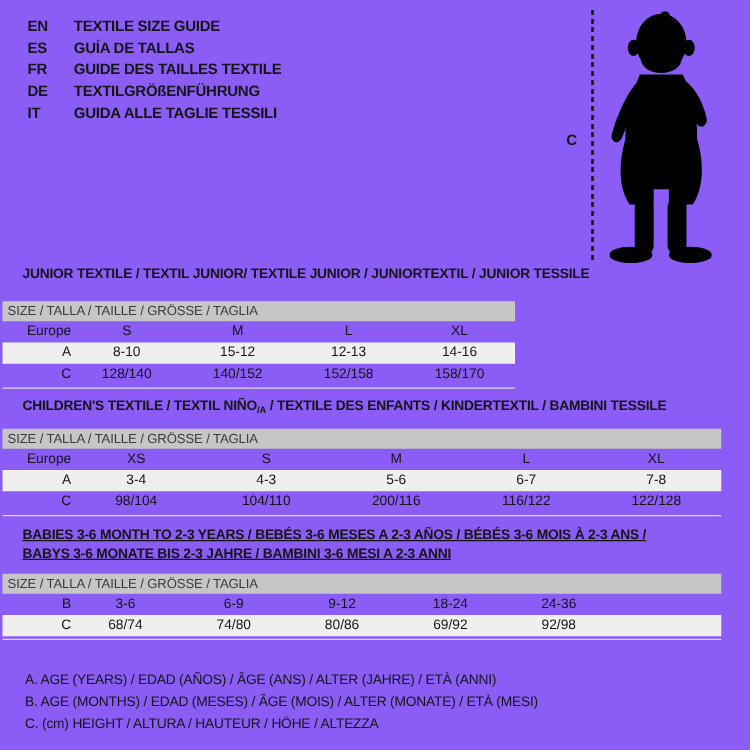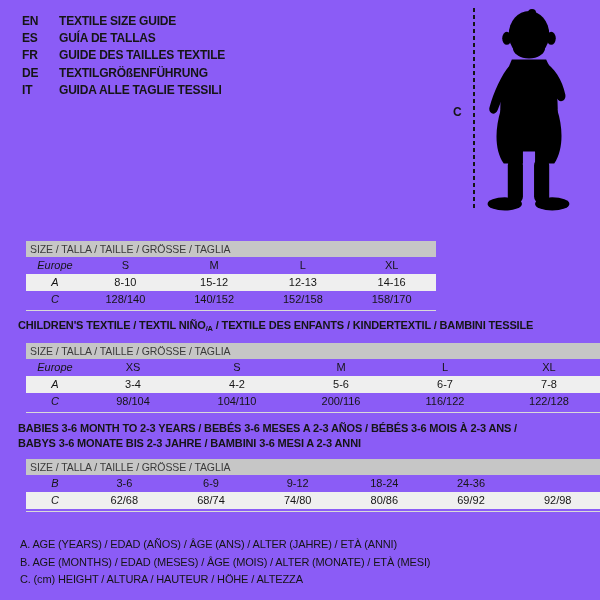--- a/index.html
+++ b/index.html
@@ -19,29 +19,29 @@
     background-image:repeating-linear-gradient(to bottom,#141414 0 4px, transparent 4px 7px); }
   .measure-label { position:absolute; left:453px; top:105px; font-weight:bold; font-size:12px; }
   .baby { position:absolute; left:485px; top:9px; }
 
   
   .sec-title { position:absolute; left:18px; font-weight:bold; font-size:11px;
     letter-spacing:-0.15px; white-space:nowrap; }
   .sec-title .sub { font-size:7.5px; vertical-align:-2px; }
   .title1 { top:213px; }
   .title2 { top:319px; }
-  .title3 { top:421px; line-height:14.5px; white-space:normal; width:560px; }
+  .title3 { top:421px; line-height:14.5px; white-space:normal; width:560px;text-decoration:underline; }
 
   
-  .table { position:absolute; left:26px; border-bottom:1px solid #d9d9d9; padding-bottom:2px; }
+  .table { position:absolute; left:2px; border-bottom:1px solid #d9d9d9; padding-bottom:2px; }
   .size-bar { height:16px; line-height:16px; background:var(--header-bar-bg,#c6c6c6);
     color:#3a3a3a; font-size:10.5px; padding-left:4px; letter-spacing:-0.1px; }
   .trow { display:grid; height:17px; line-height:17px; font-size:11px; }
   .trow.alt { background:var(--alt-row-bg,#efefef); }
-  .trow .tl { text-align:center; padding-left:3px;font-style:italic; }
+  .trow .tl { text-align:right; padding-left:3px; }
   .trow .td { text-align:center; }
   .t1 { top:241px; width:410px; } .t1 .trow { grid-template-columns:55px repeat(4,1fr); }
   .t2 { top:343px; width:575px; } .t2 .trow { grid-template-columns:55px repeat(5,1fr); }
   .t3 { top:459px; width:575px; } .t3 .trow { grid-template-columns:55px repeat(6,1fr); }
 
   
   .notes { position:absolute; left:20px; top:536px; font-weight:normal; font-size:11px;
     line-height:17.5px; letter-spacing:-0.15px; }
 </style>
 </head>
@@ -83,20 +83,21 @@
     <path d="M26,50 C18,68 13,88 15,108 L71,108 C73,86 68,66 60,50 Z"></path>
     <path d="M26,54 C17,62 8,82 4,97 C2,103 9,107 12,100 C17,87 25,70 31,61 Z"></path>
     <path d="M58,52 C68,58 76,70 79,85 C80,92 72,94 70,87 C66,76 59,65 52,57 Z"></path>
     <path d="M15,100 C9,120 9,140 18,153 L37,153 L37,141 L49,141 L49,153 L68,153 C77,140 77,118 71,100 Z"></path>
     <rect x="22" y="148" width="15" height="45" rx="7"></rect>
     <rect x="48" y="148" width="15" height="45" rx="7"></rect>
     <ellipse cx="19" cy="193" rx="17" ry="6.5"></ellipse>
     <ellipse cx="66" cy="193" rx="17" ry="6.5"></ellipse>
   </svg>
 
+  <div class="sec-title title1">JUNIOR TEXTILE / TEXTIL JUNIOR/ TEXTILE JUNIOR / JUNIORTEXTIL / JUNIOR TESSILE</div>
   <div class="table t1">
     <div class="size-bar">
       <span>SIZE / TALLA / TAILLE / GRÖSSE / TAGLIA</span>
     </div>
     <div class="trow">
       <span class="tl">Europe</span>
       <span class="td">S</span>
       <span class="td">M</span>
       <span class="td">L</span>
       <span class="td">XL</span>
@@ -128,21 +129,21 @@
       <span class="tl">Europe</span>
       <span class="td">XS</span>
       <span class="td">S</span>
       <span class="td">M</span>
       <span class="td">L</span>
       <span class="td">XL</span>
     </div>
     <div class="trow alt">
       <span class="tl">A</span>
       <span class="td">3-4</span>
-      <span class="td">4-2</span>
+      <span class="td">4-3</span>
       <span class="td">5-6</span>
       <span class="td">6-7</span>
       <span class="td">7-8</span>
     </div>
     <div class="trow">
       <span class="tl">C</span>
       <span class="td">98/104</span>
       <span class="td">104/110</span>
       <span class="td">200/116</span>
       <span class="td">116/122</span>
@@ -161,21 +162,20 @@
     <div class="trow">
       <span class="tl">B</span>
       <span class="td">3-6</span>
       <span class="td">6-9</span>
       <span class="td">9-12</span>
       <span class="td">18-24</span>
       <span class="td">24-36</span>
     </div>
     <div class="trow alt">
       <span class="tl">C</span>
-      <span class="td">62/68</span>
       <span class="td">68/74</span>
       <span class="td">74/80</span>
       <span class="td">80/86</span>
       <span class="td">69/92</span>
       <span class="td">92/98</span>
     </div>
   </div>
 
   <div class="notes">
     <div>A. AGE (YEARS) / EDAD (AÑOS) / ÂGE (ANS) / ALTER (JAHRE) / ETÀ (ANNI)</div>

